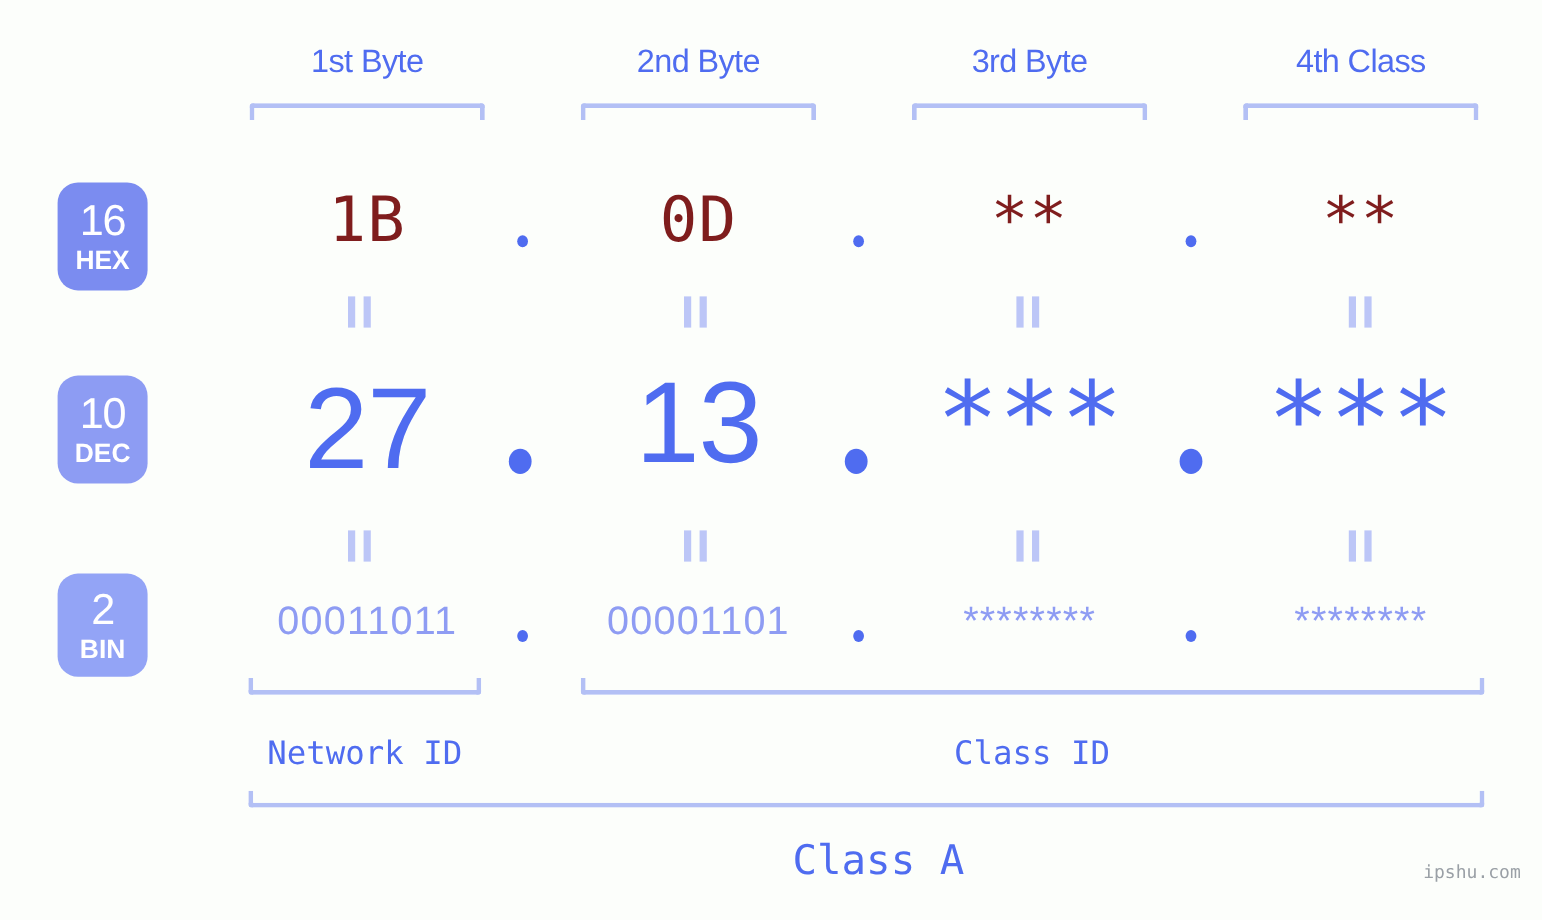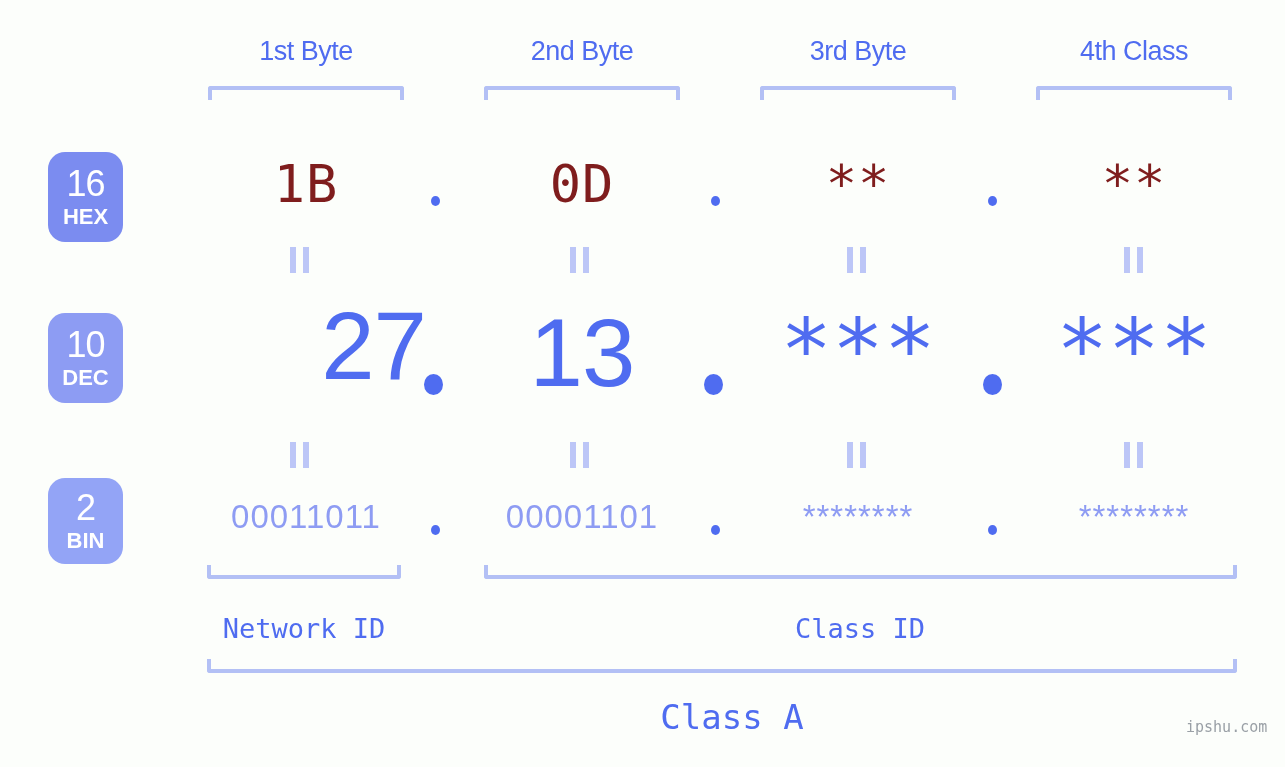--- a/index.html
+++ b/index.html
@@ -191,21 +191,21 @@
   <div class="abs eqbars" style="left:1124px; top:247px;">
       <span></span>
       <span></span>
     </div>
 
   <div class="abs badge" style="left: 48px; top: 313px; height: 90px; background: rgb(141, 156, 243);" id="badge-dec">
     <span class="num">10</span>
     <span class="abbr">DEC</span>
   </div>
 
-  <div class="abs cell dec-val" style="left:186px; top:298px; width:240px;text-align:right;">27</div>
+  <div class="abs cell dec-val" style="left:186px; top:310px; width:240px;">27</div>
   <div class="abs dot dot-lg" style="left:424px; top:374px;"></div>
   <div class="abs cell dec-val" style="left:462px; top:305px; width:240px;">13</div>
   <div class="abs dot dot-lg" style="left:704px; top:374px;"></div>
   <div class="abs cell dec-val stars" style="left:738px; top:307px; width:240px;">***</div>
   <div class="abs dot dot-lg" style="left:983px; top:374px;"></div>
   <div class="abs cell dec-val stars" style="left:1014px; top:307px; width:240px;">***</div>
 
   <div class="abs eqbars" style="left:290px; top:442px;">
       <span></span>
       <span></span>

